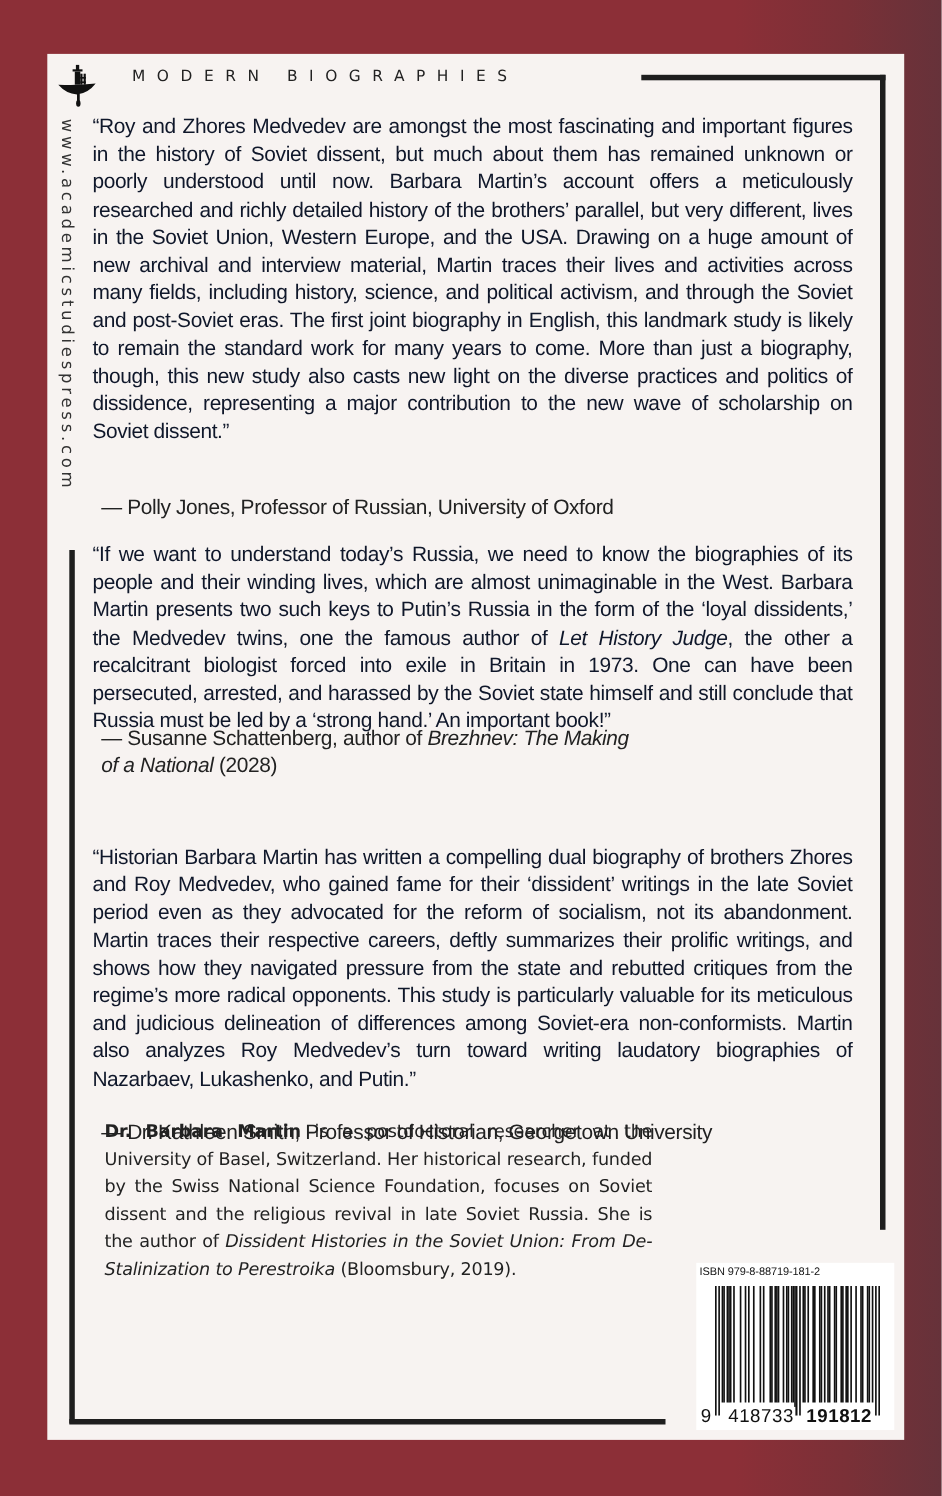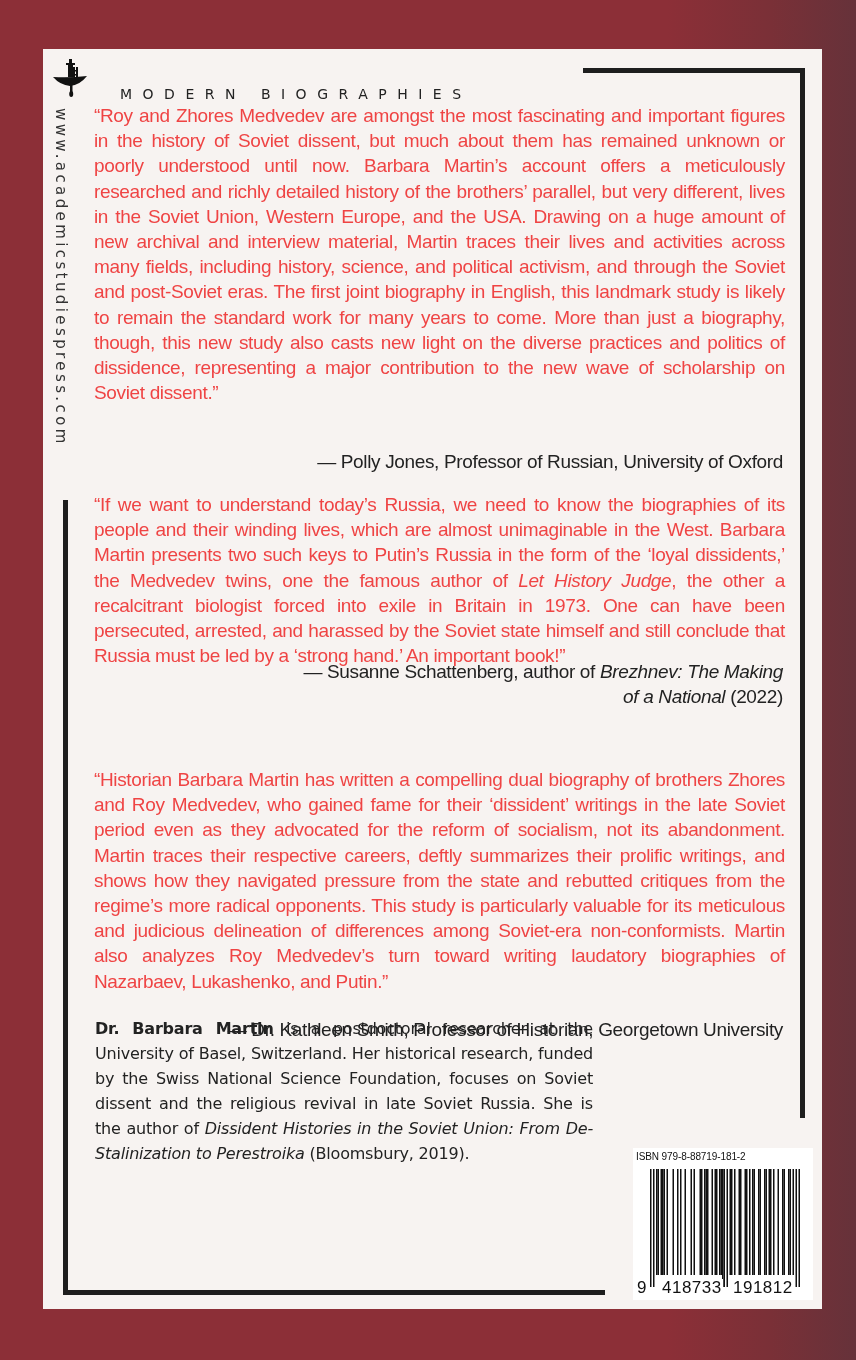--- a/index.html
+++ b/index.html
@@ -23,42 +23,42 @@
   }
   .frame-bottom {
     position: absolute; left: 63px; top: 1290px; width: 542px; height: 5px; background: #1e1e1e;
   }
   .logo {
     position: absolute; left: 52px; top: 57px; width: 36px; height: 42px;
   }
   .series {
     position: absolute; left: 120px; top: 62px;
     font-family: "DejaVu Sans", sans-serif; font-size: 14px; letter-spacing: 10.5px;
-    color: #222; white-space: nowrap; margin-top: 24px;
+    color: #222; white-space: nowrap;
   }
   .url {
     position: absolute; left: 52px; top: 108px;
     writing-mode: vertical-rl;
     font-family: "DejaVu Sans", sans-serif; font-size: 15px; letter-spacing: 3.4px;
     color: #333; white-space: nowrap;
   }
   .quote {
-    position: absolute; left: 94px; width: 691px;
+    position: absolute; left: 84px; width: 691px;
     font-family: "Liberation Sans", sans-serif;
-    font-size: 19px; line-height: 25.2px; color: #ef4444;
+    font-size: 19px; line-height: 25.2px; color: #0f172a;
     text-align: justify; hyphens: manual;
     font-stretch: condensed; letter-spacing: -0.35px;
   }
   .q1 { top: 103px; }
   .q2 { top: 492px; }
   .q3 { top: 767px; }
   .attr {
     position: absolute; left: 92px; width: 691px;
     font-size: 19px; line-height: 25px; color: #222;
-    text-align: right; letter-spacing: -0.35px;
+    text-align: left; letter-spacing: -0.35px;
   }
   .a1 { top: 449px; }
   .a2 { top: 659px; }
   .a3 { top: 1017px; }
   .bio {
     position: absolute; left: 95px; top: 1016px; width: 498px;
     font-family: "DejaVu Sans", sans-serif; font-size: 16px; line-height: 25px;
     color: #222; text-align: justify; letter-spacing: -0.2px;
   }
   .bio b { font-weight: bold; }
@@ -70,21 +70,21 @@
     position: absolute; left: 636px; top: 1151px; width: 176px; text-align: left;
     font-family: "Liberation Sans", sans-serif; font-size: 10px; color: #111; letter-spacing: -0.1px;
   }
   .barcode-svg { position: absolute; left: 638px; top: 1169px; width: 170px; height: 118px; }
   .bc-digits {
     position: absolute; top: 1279px; font-family: "Liberation Sans", sans-serif; font-size: 17px; color: #111;
     background: #ffffff; line-height: 18px; padding: 0 1px;
   }
   .bc-d1 { left: 636px; }
   .bc-d2 { left: 661px; letter-spacing: 0.5px; }
-  .bc-d3 { left: 732px; letter-spacing: 0.5px; }
+  .bc-d3 { left: 732px; letter-spacing: 0.5px; font-weight: bold; }
 </style>
 </head>
 <body>
 
 <div class="card"></div>
 <div class="frame-top"></div>
 <div class="frame-right"></div>
 <div class="frame-left"></div>
 <div class="frame-bottom"></div>
 
@@ -101,21 +101,21 @@
   <ellipse cx="19.2" cy="37" rx="2" ry="3" fill="#111"></ellipse>
 </svg>
 <div class="series">MODERN BIOGRAPHIES</div>
 
 <div class="url">www.academicstudiespress.com</div>
 
 <div class="quote q1">“Roy and Zhores Medvedev are amongst the most fascinating and important figures in the history of Soviet dissent, but much about them has remained unknown or poorly understood until now. Barbara Martin’s account offers a meticulously researched and richly detailed history of the brothers’ parallel, but very different, lives in the Soviet Union, Western Europe, and the USA. Drawing on a huge amount of new archival and interview material, Martin traces their lives and activities across many fields, including history, science, and political activism, and through the Soviet and post-Soviet eras. The first joint biography in English, this landmark study is likely to remain the standard work for many years to come. More than just a biography, though, this new study also casts new light on the diverse practices and politics of dissidence, representing a major contribution to the new wave of scholarship on Soviet dissent.”</div>
 <div class="attr a1">— Polly Jones, Professor of Russian, University of Oxford</div>
 
 <div class="quote q2"><span>“If we want to understand today’s Russia, we need to know the biographies of its people and their winding lives, which are almost unimaginable in the West. Barbara Martin presents two such keys to Putin’s Russia in the form of the ‘loy­al dissidents,’ the Medvedev twins, one the famous author of </span><i>Let History Judge</i><span>, the other a recalcitrant biologist forced into exile in Britain in 1973. One can have been persecuted, arrested, and harassed by the Soviet state himself and still conclude that Russia must be led by a ‘strong hand.’ An important book!”</span></div>
-<div class="attr a2"><span>— Susanne Schattenberg, author of </span><i>Brezhnev: The Making</i><br><i>of a National</i><span> (2022)</span></div>
+<div class="attr a2"><span>— Susanne Schattenberg, author of </span><i>Brezhnev: The Making</i><br><i>of a National</i><span> (2028)</span></div>
 
 <div class="quote q3">“Historian Barbara Martin has written a compelling dual biography of broth­ers Zhores and Roy Medvedev, who gained fame for their ‘dissident’ writings in the late Soviet period even as they advocated for the reform of socialism, not its abandonment. Martin traces their respective careers, deftly summa­rizes their prolific writings, and shows how they navigated pressure from the state and rebutted critiques from the regime’s more radical opponents.  This study is particularly valuable for its meticulous and judicious delineation of differences among Soviet-era non-conformists. Martin also analyzes Roy Med­vedev’s turn toward writing laudatory biographies of Nazarbaev, Lukashenko, and Putin.”</div>
 <div class="attr a3">— Dr. Kathleen Smith, Professor of Historian, Georgetown University</div>
 
 <div class="bio"><b>Dr. Barbara Martin</b><span> is a postdoctoral researcher at the University of Basel, Switzerland. Her historical research, funded by the Swiss National Science Foundation, fo­cuses on Soviet dissent and the religious revival in late Soviet Russia. She is the author of </span><i>Dissident Histories in the Soviet Union: From De-Stalinization to Perestroi­ka</i><span> (Bloomsbury, 2019).</span></div>
 
 <div class="barcode-box"></div>
 <div class="isbn">ISBN 979-8-88719-181-2</div>
 <svg class="barcode-svg" id="barcode-svg" viewBox="0 0 170 118" preserveAspectRatio="none">
     <rect x="12" y="0" width="1.5" height="118" fill="#111"></rect>

